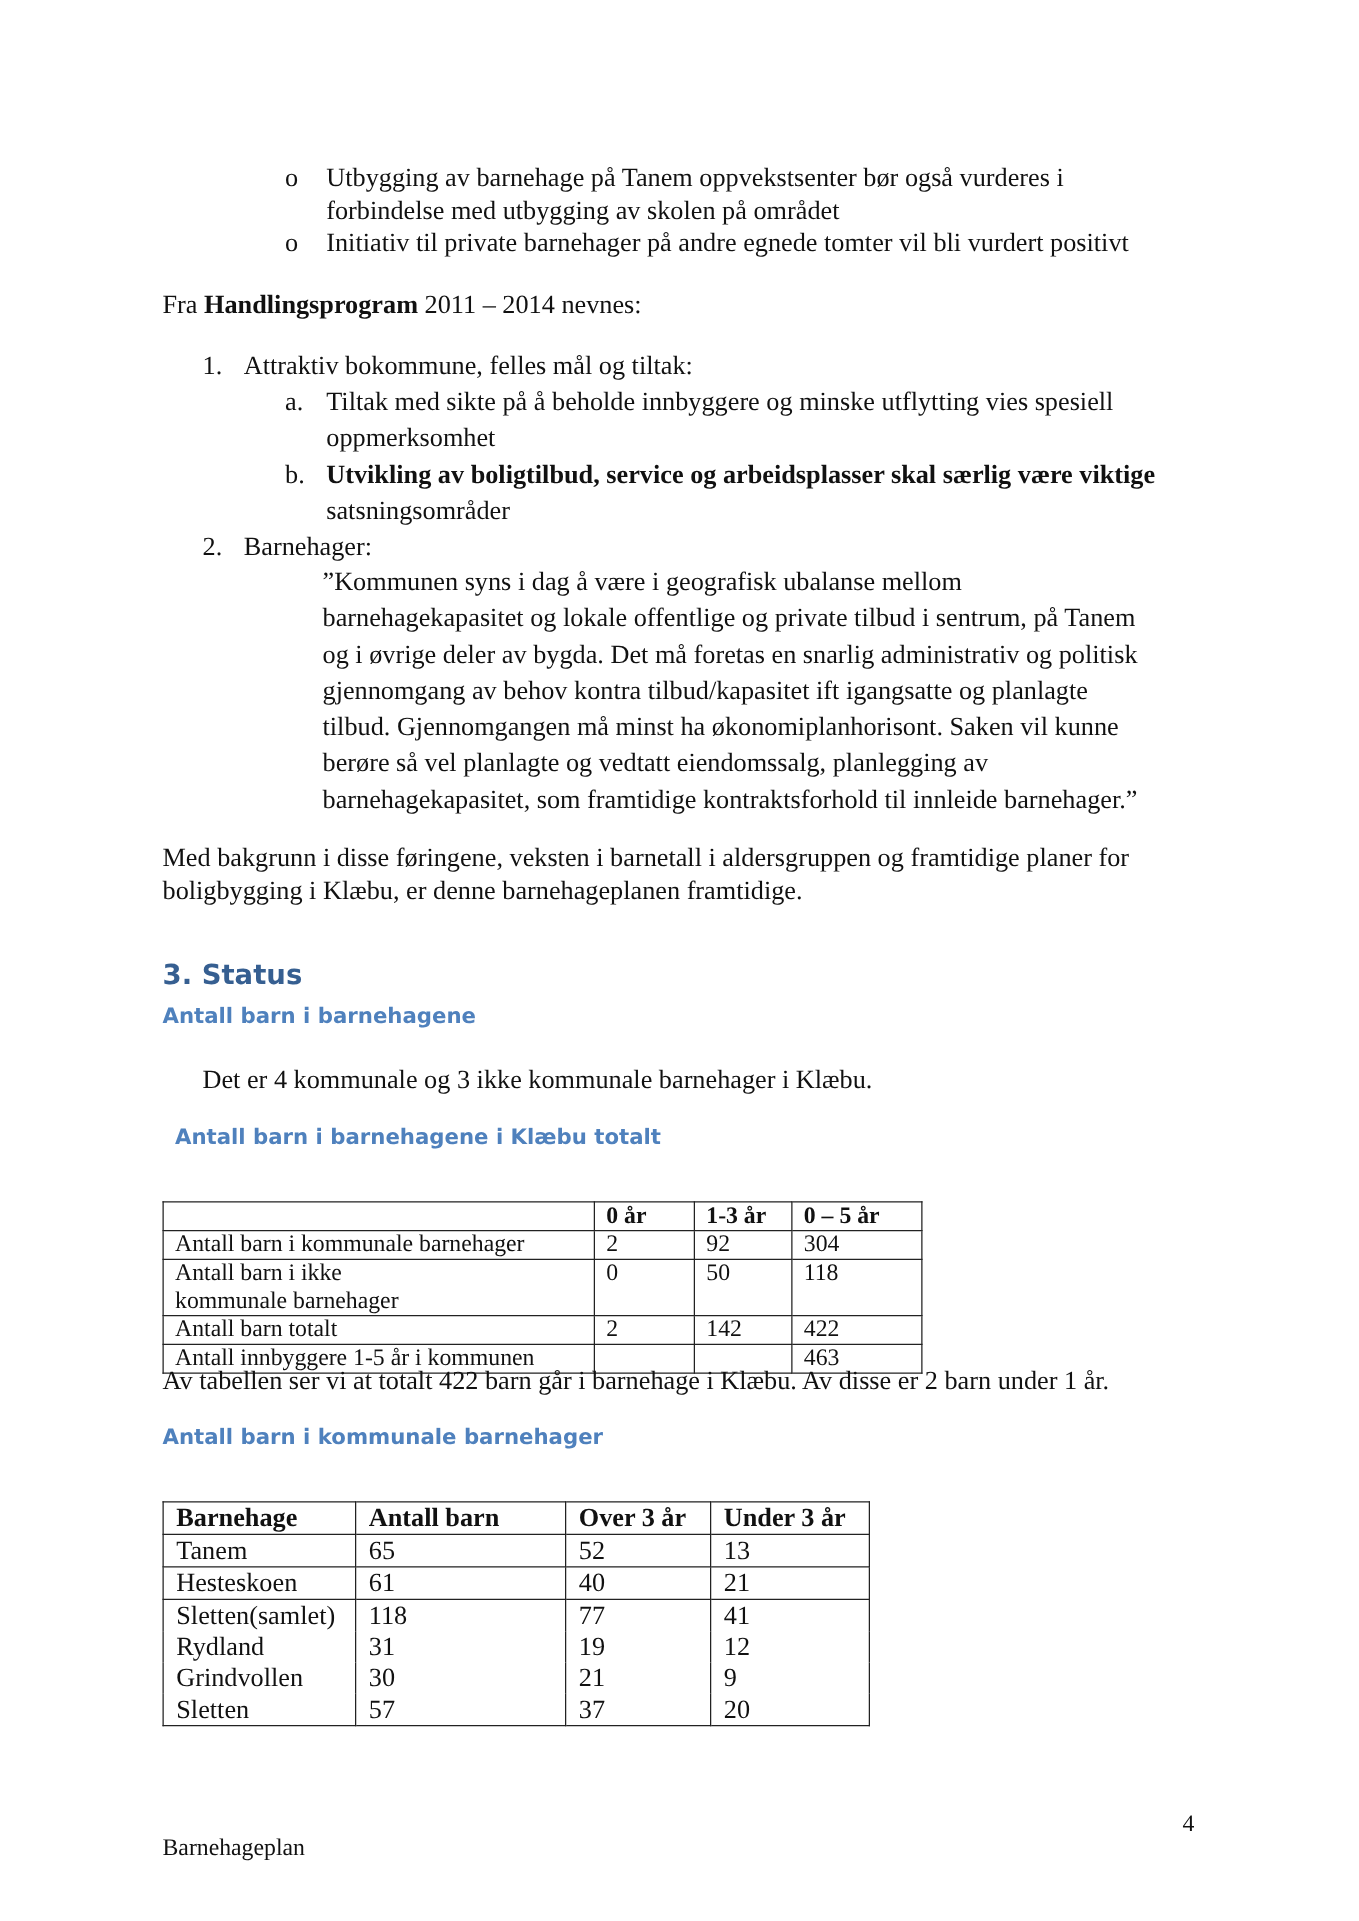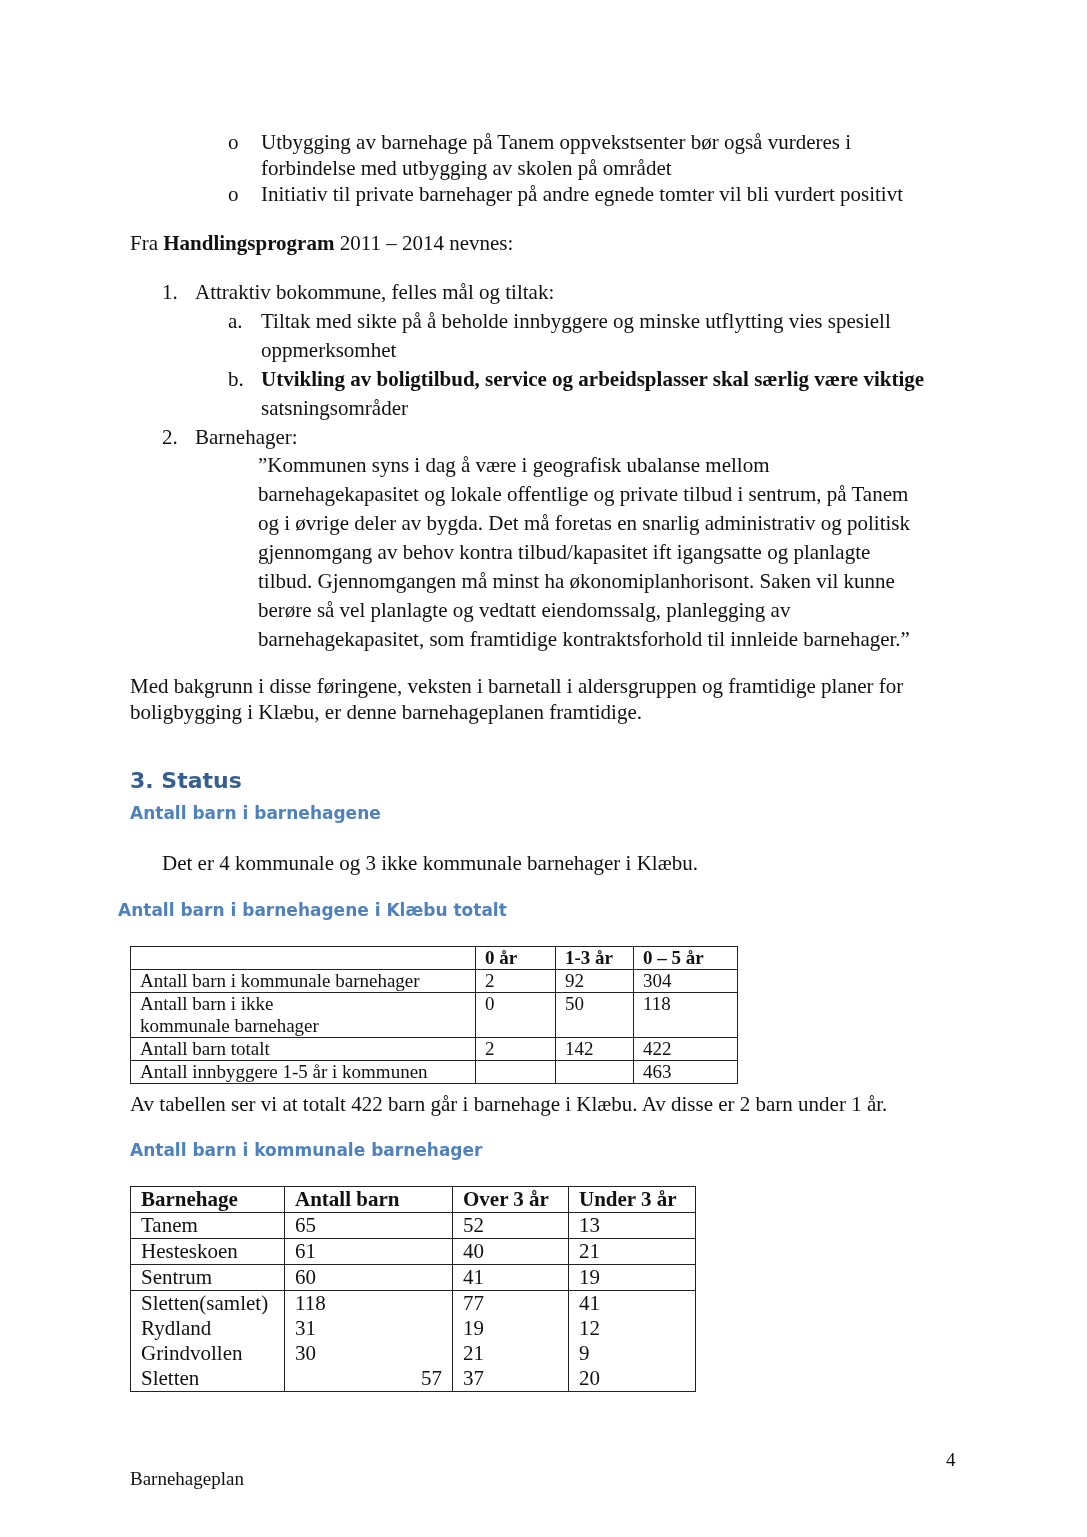--- a/index.html
+++ b/index.html
@@ -3,21 +3,21 @@
 <meta charset="utf-8">
 <style>
   html, body { margin: 0; padding: 0; background: #ffffff; }
   body { width: 1087px; height: 1537px; position: relative; overflow: hidden;
          font-family: "Liberation Serif", serif; color: #111; }
   .abs { position: absolute; }
   .p { font-size: 21px; line-height: 29px; white-space: nowrap; }
   .it { }
   .h1 { font-family: "DejaVu Sans", sans-serif; font-weight: bold; color: #365f91; font-size: 22px; }
   .h2 { font-family: "DejaVu Sans", sans-serif; font-weight: bold; color: #4f81bd; font-size: 17px; }
-  table { border-collapse: collapse; position: absolute; }
+  table { border-collapse: collapse; position: absolute; margin-top: 15px; }
   td, th { border: 1.5px solid #222; font-size: 19px; line-height: 22px; padding: 0 9px; text-align: left; vertical-align: top; font-weight: normal; }
   th { font-weight: bold; }
   .t2 td, .t2 th { font-size: 21px; line-height: 25px; padding: 0 10px; }
   .t2 th { font-size: 21px; }
   .noborder-tb { border-top: none; border-bottom: none; }
   .indent { padding-left: 31px; }
 </style>
 </head>
 <body>
 
@@ -49,21 +49,21 @@
 <div class="abs p it" style="left:258px; top:567px;">tilbud. Gjennomgangen må minst ha økonomiplanhorisont. Saken vil kunne</div>
 <div class="abs p it" style="left:258px; top:596px;">berøre så vel planlagte og vedtatt eiendomssalg, planlegging av</div>
 <div class="abs p it" style="left:258px; top:625px;">barnehagekapasitet, som framtidige kontraktsforhold til innleide barnehager.”</div>
 
 <div class="abs p" style="left:130px; top:672px;">Med bakgrunn i disse føringene, veksten i barnetall i aldersgruppen og framtidige planer for</div>
 <div class="abs p" style="left:130px; top:698px;">boligbygging i Klæbu, er denne barnehageplanen framtidige.</div>
 
 <div class="abs h1" style="left:130px; top:768px;">3.  Status</div>
 <div class="abs h2" style="left:130px; top:803px;">Antall barn i barnehagene</div>
 <div class="abs p" style="left:162px; top:849px;">Det er 4 kommunale og 3 ikke kommunale barnehager i Klæbu.</div>
-<div class="abs h2" style="left:118px; top:900px;">Antall barn i barnehagene i Klæbu totalt</div>
+<div class="abs h2" style="left:140px; top:900px;">Antall barn i barnehagene i Klæbu totalt</div>
 
 <table style="left:130px; top:946px; width:608px;">
   <tbody>
       <tr>
     <th style="width:326px;"></th>
     <th style="width:61px;">0 år</th>
     <th style="width:59px;">1-3 år</th>
     <th>0 – 5 år</th>
   </tr>
   <tr>
@@ -110,46 +110,40 @@
     <td>52</td>
     <td>13</td>
   </tr>
   <tr>
     <td>Hesteskoen</td>
     <td>61</td>
     <td>40</td>
     <td>21</td>
   </tr>
   <tr>
-    <td>Sentrum</td>
-    <td>60</td>
-    <td>41</td>
-    <td>19</td>
-  </tr>
-  <tr>
     <td style="border-bottom:none;">Sletten(samlet)</td>
     <td style="border-bottom:none;">118</td>
     <td style="border-bottom:none;">77</td>
     <td style="border-bottom:none;">41</td>
   </tr>
   <tr>
     <td class="noborder-tb indent">Rydland</td>
     <td class="noborder-tb">31</td>
     <td class="noborder-tb">19</td>
     <td class="noborder-tb">12</td>
   </tr>
   <tr>
     <td class="noborder-tb indent">Grindvollen</td>
     <td class="noborder-tb">30</td>
     <td class="noborder-tb">21</td>
     <td class="noborder-tb">9</td>
   </tr>
   <tr>
     <td class="indent" style="border-top:none;">Sletten</td>
-    <td style="border-top:none;text-align:right;">57</td>
+    <td style="border-top:none;">57</td>
     <td style="border-top:none;">37</td>
     <td style="border-top:none;">20</td>
   </tr>
 </tbody>
   </table>
 
 <div class="abs" style="left:130px; top:1468px; font-size:19px;">Barnehageplan</div>
 <div class="abs" style="left:946px; top:1449px; font-size:19px;">4</div>
 
 </body></html>

